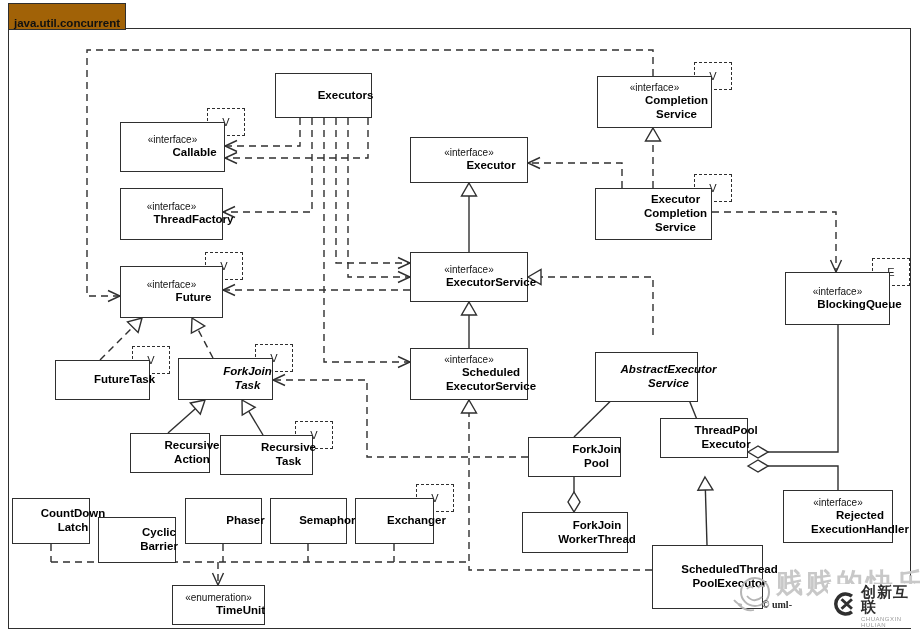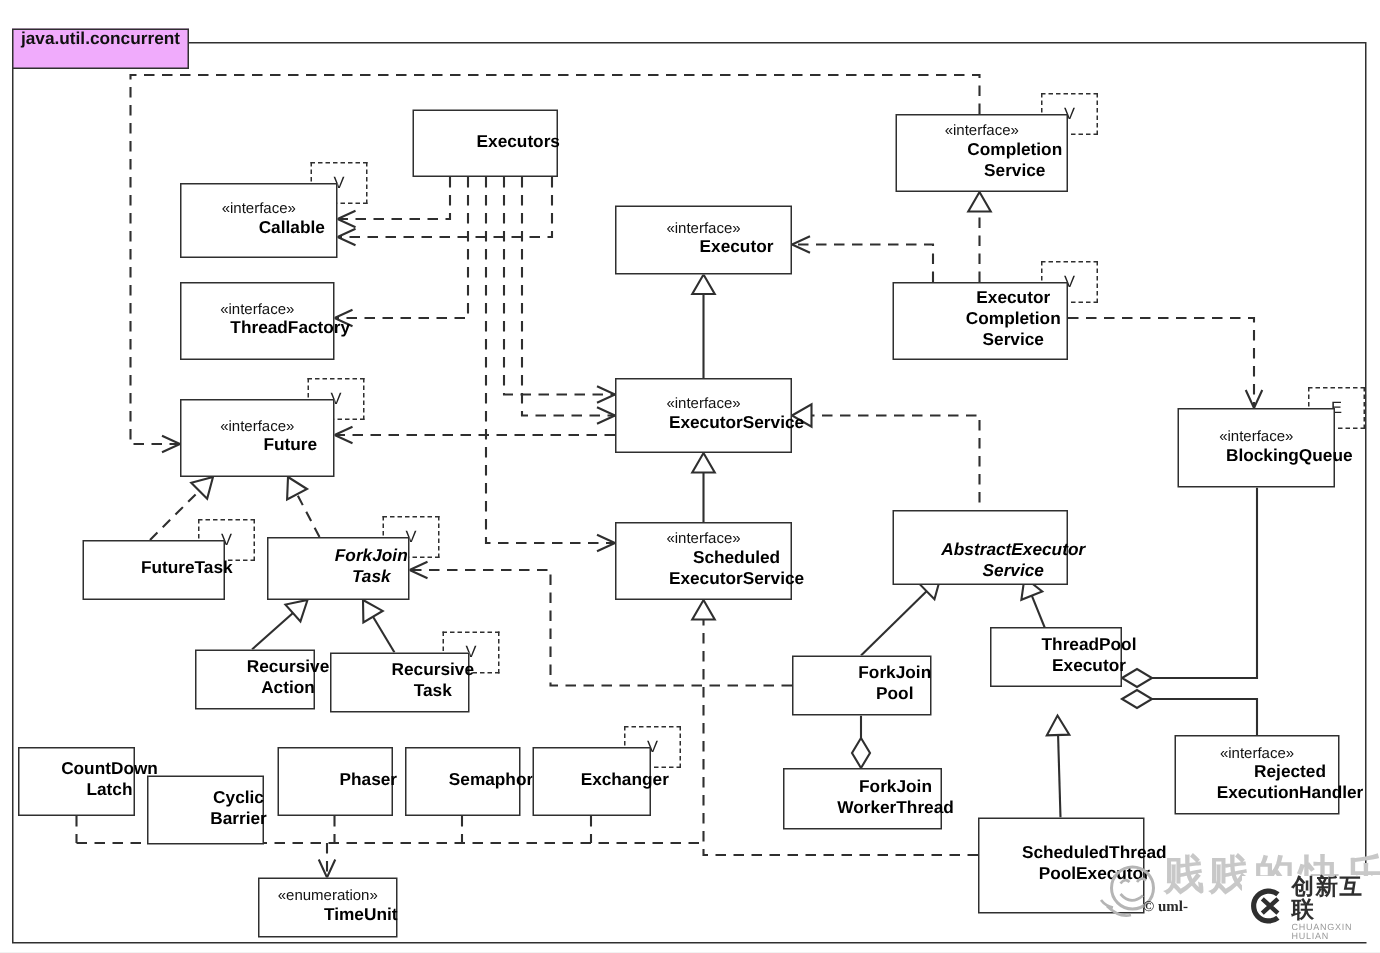--- a/index.html
+++ b/index.html
@@ -1,23 +1,23 @@
 <!DOCTYPE html>
 <html><head>
 <meta charset="utf-8">
 <style>
   html,body{margin:0;padding:0;background:#fff;}
   #stage{position:relative;width:920px;height:635px;background:#fff;overflow:hidden;
          font-family:"Liberation Sans",sans-serif;outline:1px solid #c9c9c9;}
   
   .pkg-frame{position:absolute;left:8px;top:28px;width:901px;height:599px;
              border:1.6px solid #2f2f2f;z-index:0;background:transparent;}
-  .pkg-tab{position:absolute;left:8px;top:19px;width:116px;height:25px;
-           border:1.6px solid #2f2f2f;background:#f0abfc;z-index:1;
-           display:flex;align-items:flex-start;justify-content:center;
+  .pkg-tab{position:absolute;left:8px;top:3px;width:116px;height:25px;
+           border:1.6px solid #2f2f2f;background:#a16207;z-index:1;
+           display:flex;align-items:flex-end;justify-content:center;
            font-size:11.5px;font-weight:bold;color:#111;}
   
   #edges-svg{position:absolute;left:0;top:0;z-index:1;}
   
   .param{position:absolute;width:36px;height:26px;background:#fff;
          border:1.6px dashed #2f2f2f;z-index:2;display:flex;align-items:center;
          justify-content:center;font-size:11px;color:#222;}
   
   .node{position:absolute;background:#fff;border:1.6px solid #2f2f2f;z-index:3;
         display:flex;flex-direction:column;align-items:center;justify-content:center;
@@ -241,21 +241,21 @@
       </div>
       <div class="node" style="left: 595px; top: 188px; width: 117px; height: 52px;">
         <div class="nm">Executor</div>
         <div class="nm">Completion</div>
         <div class="nm">Service</div>
       </div>
       <div class="node" style="left: 785px; top: 272px; width: 105px; height: 53px;">
         <div class="stereo">«interface»</div>
         <div class="nm">BlockingQueue</div>
       </div>
-      <div class="node italic" style="left: 595px; top: 340px; width: 117px; height: 50px; justify-content: flex-end;">
+      <div class="node italic" style="left: 595px; top: 352px; width: 103px; height: 50px;">
         <div class="nm">AbstractExecutor</div>
         <div class="nm">Service</div>
       </div>
       <div class="node" style="left: 55px; top: 360px; width: 95px; height: 40px;">
         <div class="nm">FutureTask</div>
       </div>
       <div class="node italic" style="left: 178px; top: 358px; width: 95px; height: 42px;">
         <div class="nm">ForkJoin</div>
         <div class="nm">Task</div>
       </div>

